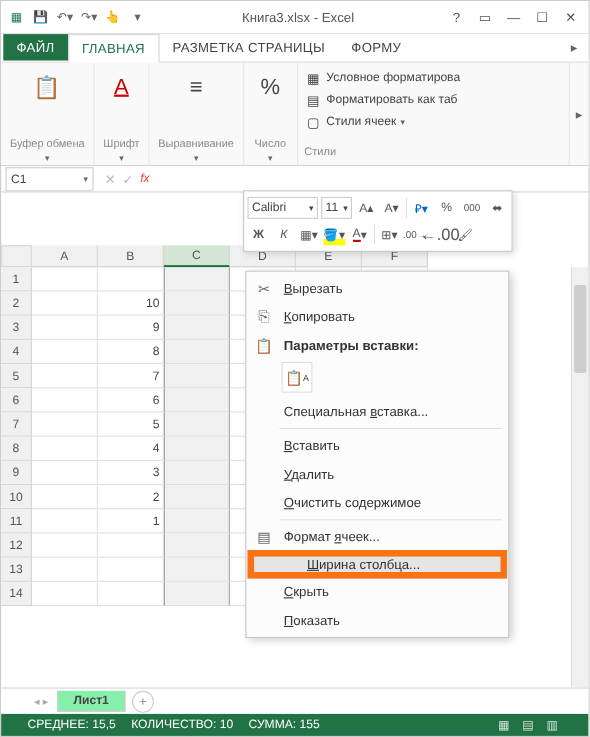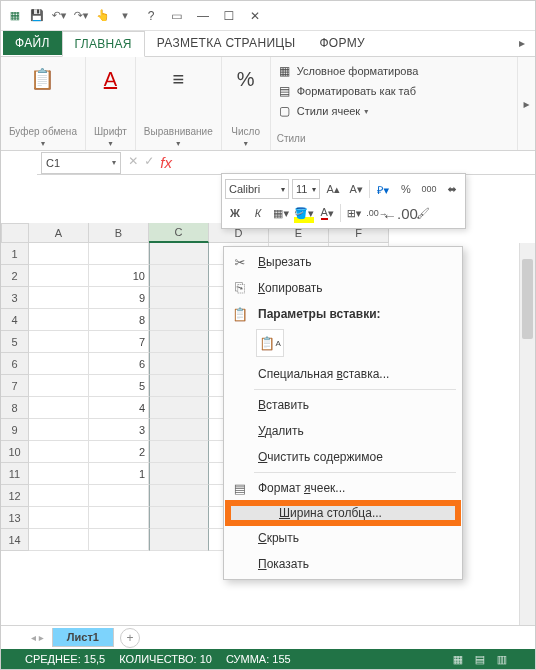--- a/index.html
+++ b/index.html
@@ -26,25 +26,25 @@
 .ribbon-group-label { font-size: 10px; color: #888; margin-top: auto; padding-bottom: 2px; }
 .big-btn { display: flex; flex-direction: column; align-items: center; gap: 2px; padding: 4px 2px; }
 .big-btn-icon { width: 28px; height: 28px; display: flex; align-items: center; justify-content: center; font-size: 20px; }
 .dd-arrow { font-size: 8px; color: #666; }
 .styles-group { flex: 1; padding: 4px 6px; display: flex; flex-direction: column; }
 .style-row { display: flex; align-items: center; gap: 4px; padding: 2px 0; font-size: 11px; color: #444; }
 .style-icon { width: 16px; height: 16px; display: flex; align-items: center; justify-content: center; font-size: 12px; }
 .ribbon-collapse { width: 18px; display: flex; align-items: center; justify-content: center; border-left: 1px solid #e6e6e6; color: #666; }
 
 
-.formula-row { height: 24px; display: flex; align-items: center; border-bottom: 1px solid #d4d4d4; margin-left: 36px; }
+.formula-row { height: 24px; display: flex; align-items: center; border-bottom: 1px solid #d4d4d4; }
 .name-box { width: 80px; height: 22px; border: 1px solid #ccc; margin: 0 2px 0 4px; display: flex; align-items: center; padding: 0 4px; font-size: 11px; background: #fff; }
 .name-box-dd { margin-left: auto; font-size: 8px; color: #666; }
 .fx-sep { width: 55px; display: flex; justify-content: flex-end; gap: 6px; padding-right: 6px; color: #bbb; }
-.fx-icon { font-style: italic; font-size: 15px; color: #ef4444; }
+.fx-icon { font-style: italic; font-size: 11px; color: #ef4444; }
 
 
 .mini-toolbar { position: absolute; left: 220px; top: 172px; background: #fff; border: 1px solid #c6c6c6; box-shadow: 2px 2px 6px rgba(0,0,0,0.15); padding: 3px; z-index: 10; }
 .mt-row { display: flex; align-items: center; gap: 3px; height: 24px; }
 .mt-font { width: 64px; height: 20px; border: 1px solid #ccc; font-size: 11px; padding: 0 3px; display: flex; align-items: center; }
 .mt-size { width: 28px; height: 20px; border: 1px solid #ccc; font-size: 11px; padding: 0 3px; display: flex; align-items: center; }
 .mt-btn { width: 20px; height: 20px; display: flex; align-items: center; justify-content: center; font-size: 11px; color: #555; }
 .mt-sep { width: 1px; height: 18px; background: #ddd; }
 .corner { width: 28px; height: 20px; background: #f0f0f0; border: 1px solid #d4d4d4; }
 .col-headers { display: flex; height: 20px; }
@@ -66,41 +66,42 @@
 .cm-icon { width: 20px; height: 20px; display: flex; align-items: center; justify-content: center; font-size: 13px; color: #666; }
 .cm-sep { height: 1px; background: #e0e0e0; margin: 2px 4px 2px 28px; }
 .cm-bold { font-weight: 600; }
 .paste-opts { padding: 2px 0 4px 30px; }
 .paste-opt-btn { width: 28px; height: 28px; border: 1px solid #ddd; background: #fff; display: inline-flex; align-items: center; justify-content: center; font-size: 13px; }
 .underline-char { text-decoration: underline; }
 
 
 .sheet-tabs { position: absolute; bottom: 20px; left: 0; right: 0; height: 24px; background: #fff; border-top: 1px solid #d4d4d4; display: flex; align-items: center; padding-left: 30px; }
 .sheet-nav { display: flex; gap: 2px; color: #aaa; font-size: 10px; margin-right: 8px; }
-.sheet-tab { padding: 3px 14px; border: 1px solid #ccc; border-top: none; background: #7dd3fc; font-size: 11px; font-weight: 600; }
+.sheet-tab { padding: 3px 14px; border: 1px solid #ccc; border-top: none; background: #86efac; font-size: 11px; font-weight: 600; }
 .sheet-add { width: 20px; height: 20px; display: flex; align-items: center; justify-content: center; border: 1px solid #ccc; border-radius: 50%; margin-left: 6px; font-size: 12px; color: #888; }
 
 
 .status-bar { position: absolute; bottom: 0; left: 0; right: 0; height: 20px; background: #217346; color: #fff; display: flex; align-items: center; font-size: 11px; padding: 0 24px; gap: 14px; }
 .status-bar .spacer { flex: 1; }
 .view-btns { display: flex; gap: 4px; }
 .view-btn { width: 18px; height: 14px; display: flex; align-items: center; justify-content: center; opacity: 0.8; }
 </style>
 </head>
 <body>
 
 <div class="titlebar">
   <div class="qat">
     <span class="qat-icon" style="color:#217346">▦</span>
     <span class="qat-icon">💾</span>
     <span class="qat-icon">↶▾</span>
     <span class="qat-icon">↷▾</span>
     <span class="qat-icon">👆</span>
     <span class="qat-icon">▾</span>
   </div>
+  <div class="title-text">Книга3.xlsx - Excel</div>
   <div class="win-controls">
     <div class="win-btn">?</div>
     <div class="win-btn">▭</div>
     <div class="win-btn">—</div>
     <div class="win-btn">☐</div>
     <div class="win-btn">✕</div>
   </div>
 </div>
 
 <div class="ribbon-tabs">

